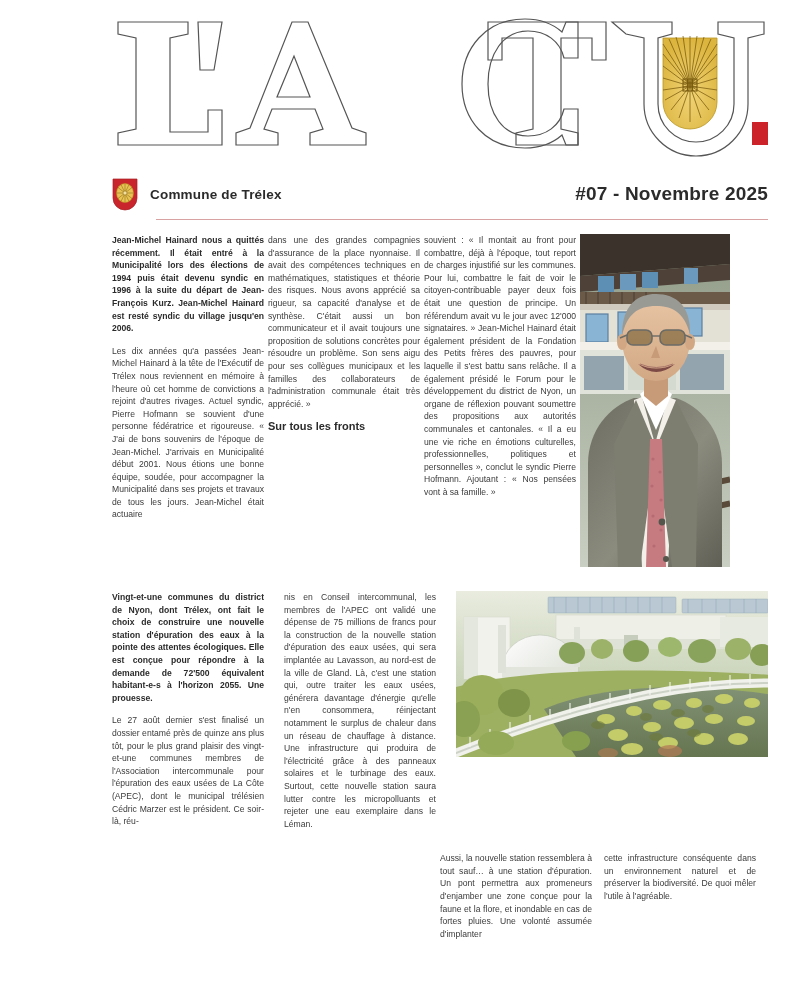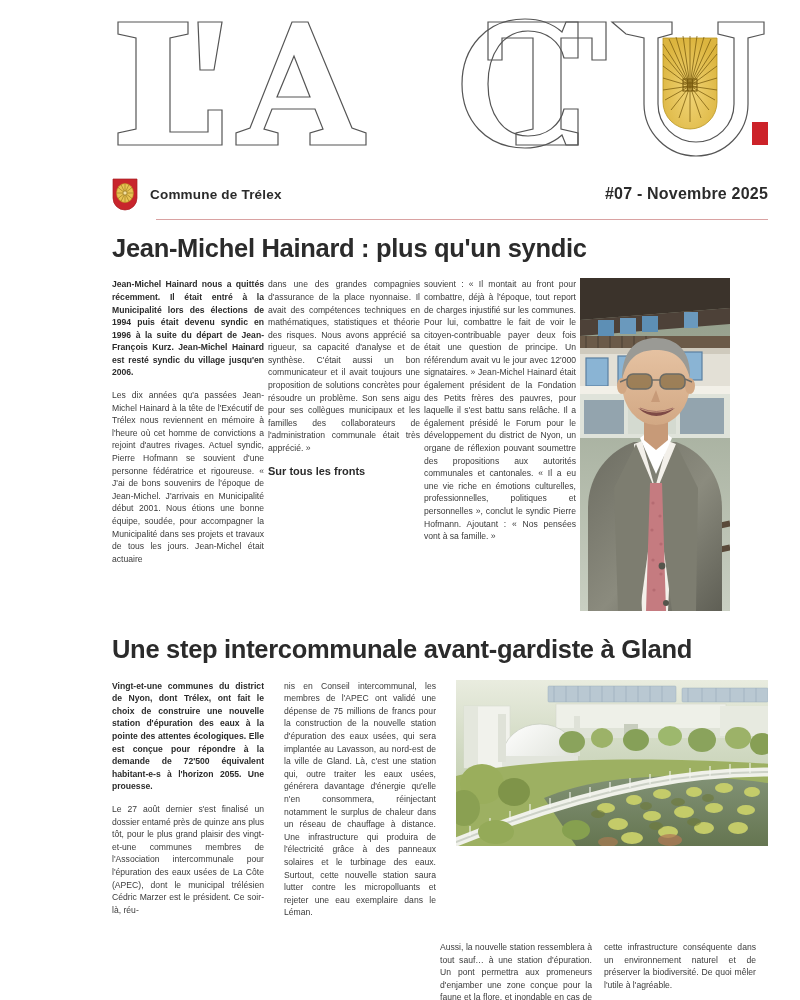--- a/index.html
+++ b/index.html
@@ -49,21 +49,21 @@
     margin-right: 12px;
   }
   .commune-name {
     font-size: 13.5px;
     font-weight: bold;
     letter-spacing: .2px;
     color: #2b2b2b;
   }
   .issue-label {
     margin-left: auto;
-    font-size: 16px;
+    font-size: 19px;
     font-weight: bold;
     letter-spacing: .2px;
     color: #2b2b2b;
   }
   .header-rule {
     position: absolute;
     left: 44px;
     right: 0;
     bottom: 0;
     height: 1px;
@@ -223,21 +223,20 @@
           <line x1="13" y1="15" x2="9" y2="6.5"></line>
       </g>
       <circle cx="13" cy="15" r="2" fill="#f2e0a0" stroke="#8a6a14" stroke-width="0.5"></circle>
     </svg>
     <span class="commune-name">Commune de Trélex</span>
     <span class="issue-label">#07 - Novembre 2025</span>
     <div class="header-rule"></div>
   </div>
 
   <div class="article">
-    <h2 class="article-title">Jean-Michel Hainard : plus qu'un syndic</h2>
     <div class="cols">
       <div class="col">
         <p class="body lead">Jean-Michel Hainard nous a quittés récemment. Il était entré à la Municipalité lors des élections de 1994 puis était devenu syndic en 1996 à la suite du départ de Jean-François Kurz. Jean-Michel Hainard est resté syndic du village jusqu'en 2006.</p>
         <p class="body">Les dix années qu'a passées Jean-Michel Hainard à la tête de l'Exécutif de Trélex nous reviennent en mémoire à l'heure où cet homme de convictions a rejoint d'autres rivages. Actuel syndic, Pierre Hofmann se souvient d'une personne fédératrice et rigoureuse. « J'ai de bons souvenirs de l'époque de Jean-Michel. J'arrivais en Municipalité début 2001. Nous étions une bonne équipe, soudée, pour accompagner la Municipalité dans ses projets et travaux de tous les jours. Jean-Michel était actuaire</p>
       </div>
       <div class="col">
         <p class="body">dans une des grandes compagnies d'assurance de la place nyonnaise. Il avait des compétences techniques en mathématiques, statistiques et théorie des risques. Nous avons apprécié sa rigueur, sa capacité d'analyse et de synthèse. C'était aussi un bon communicateur et il avait toujours une proposition de solutions concrètes pour résoudre un problème. Son sens aigu pour ses collègues municipaux et les familles des collaborateurs de l'administration communale était très apprécié. »</p>
         <h3 class="subhead">Sur tous les fronts</h3>
       </div>
       <div class="col">
@@ -338,21 +337,20 @@
           <path d="M60,130 Q76,137 93,130" stroke="#a8756a" stroke-width="1" fill="none"></path>
 
           <circle cx="82" cy="288" r="3.4" fill="#55554c"></circle>
           <circle cx="86" cy="325" r="3" fill="#55554c"></circle>
         </svg>
       </div>
     </div>
   </div>
 
   <div class="article article2">
-    <h2 class="article-title">Une step intercommunale avant-gardiste à Gland</h2>
     <div class="a2-top">
       <div class="col">
         <p class="body lead">Vingt-et-une communes du district de Nyon, dont Trélex, ont fait le choix de construire une nouvelle station d'épuration des eaux à la pointe des attentes écologiques. Elle est conçue pour répondre à la demande de 72'500 équivalent habitant-e-s à l'horizon 2055. Une prouesse.</p>
         <p class="body">Le 27 août dernier s'est finalisé un dossier entamé près de quinze ans plus tôt, pour le plus grand plaisir des vingt-et-une communes membres de l'Association intercommunale pour l'épuration des eaux usées de La Côte (APEC), dont le municipal trélésien Cédric Marzer est le président. Ce soir-là, réu-</p>
       </div>
       <div class="col">
         <p class="body">nis en Conseil intercommunal, les membres de l'APEC ont validé une dépense de 75 millions de francs pour la construction de la nouvelle station d'épuration des eaux usées, qui sera implantée au Lavasson, au nord-est de la ville de Gland. Là, c'est une station qui, outre traiter les eaux usées, générera davantage d'énergie qu'elle n'en consommera, réinjectant notamment le surplus de chaleur dans un réseau de chauffage à distance. Une infrastructure qui produira de l'électricité grâce à des panneaux solaires et le turbinage des eaux. Surtout, cette nouvelle station saura lutter contre les micropolluants et rejeter une eau exemplaire dans le Léman.</p>
       </div>
       <div class="photo-render">
         <svg width="318" height="166" viewBox="0 0 318 166" aria-hidden="true">

